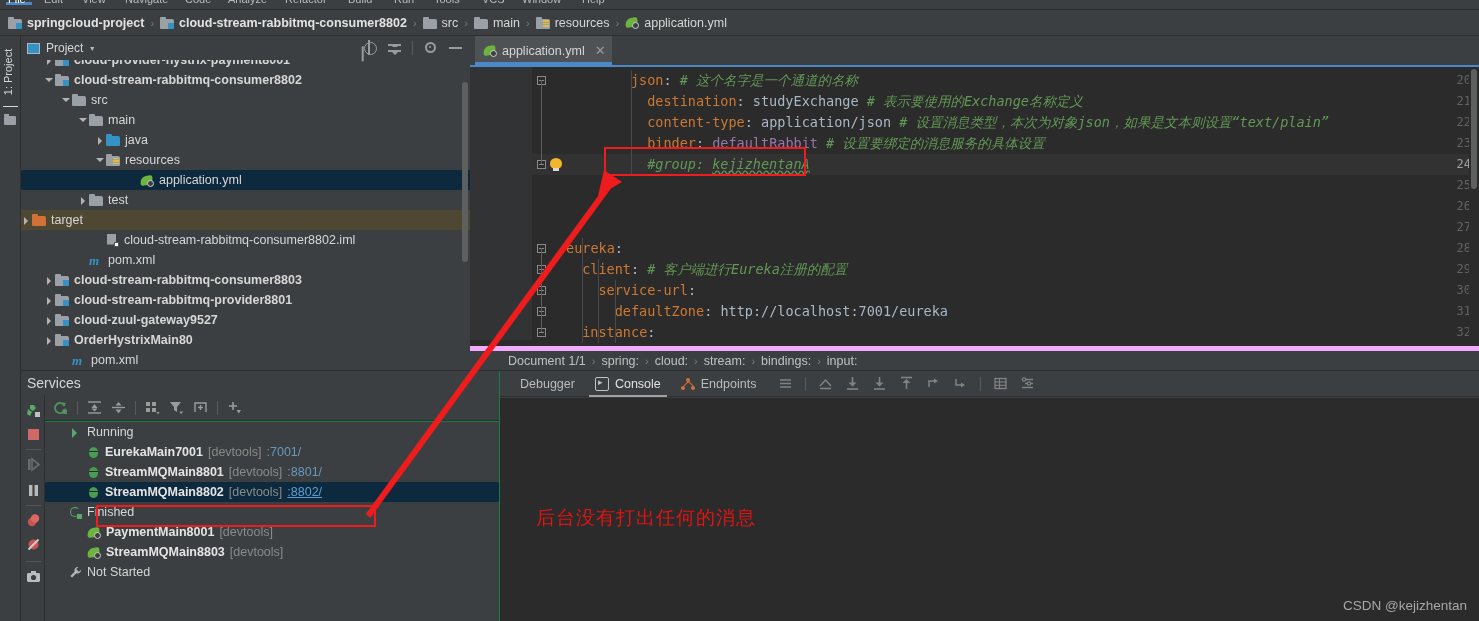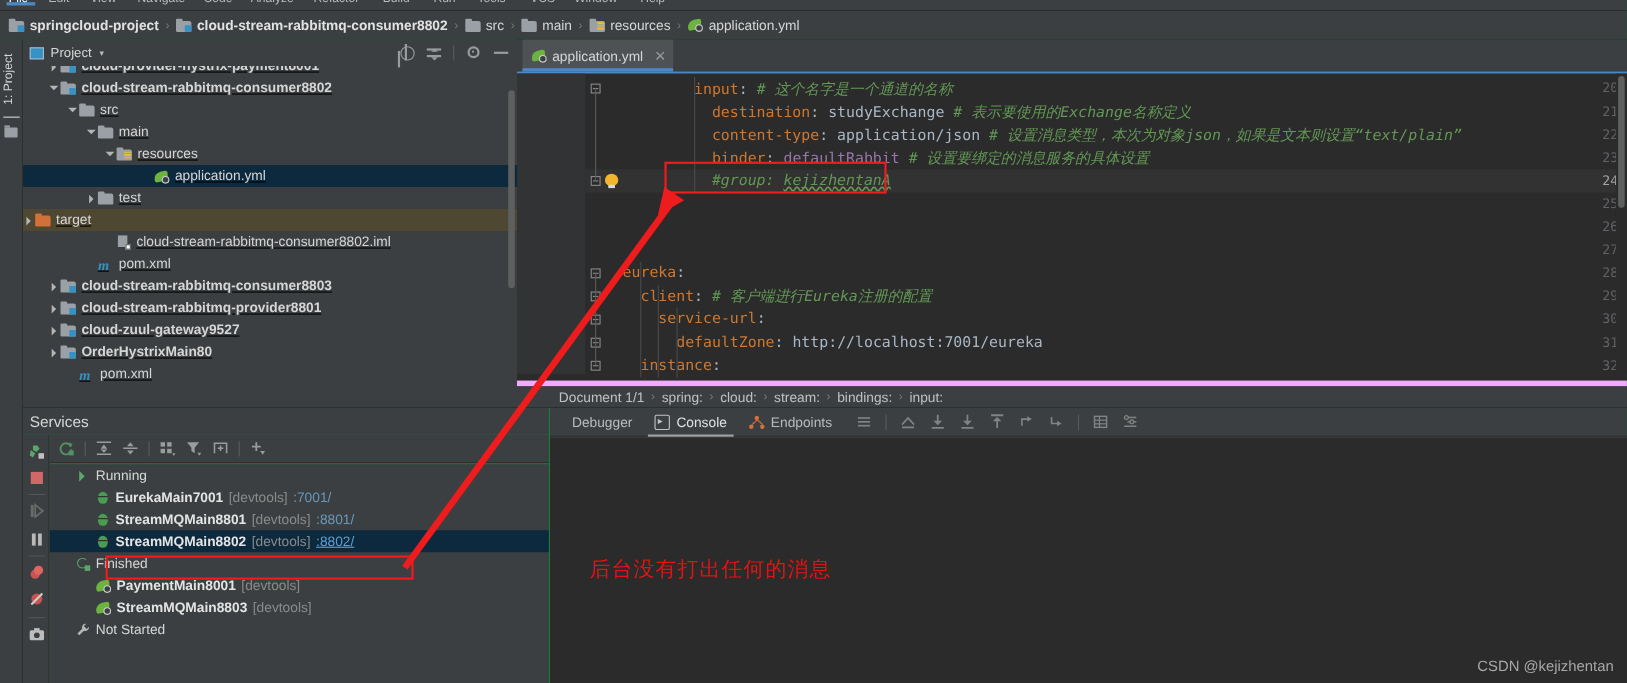--- a/index.html
+++ b/index.html
@@ -105,21 +105,21 @@
   }
   .tbtn.collapse .a,.tbtn.collapse .b{ position:absolute; left:1px; width:13px; height:1.5px; background:#b5b5b5; }
   .tbtn.collapse .a{ top:4px; } .tbtn.collapse .b{ top:10px; }
   .tbtn.collapse .a:before{ content:""; position:absolute; left:4px; top:-3.5px; border:3px solid transparent; border-bottom-color:#b5b5b5; }
   .tbtn.collapse .b:before{ content:""; position:absolute; left:4px; top:1.5px; border:3px solid transparent; border-top-color:#b5b5b5; }
   .tbtn.gear .g{ position:absolute; left:2px; top:2px; width:11px; height:11px; border:2.4px solid #b5b5b5; border-radius:50%; }
   .tbtn.gear .g:after{ content:""; position:absolute; left:2.2px; top:2.2px; width:2px; height:2px; background:#b5b5b5; border-radius:50%; }
   .tbtn.hide .h{ position:absolute; left:1px; top:7px; width:13px; height:1.6px; background:#b5b5b5; }
   .vsep{ width:1px; height:14px; background:#5a5a5a; }
 
-  .tree{ position:relative; height:311px; overflow:hidden;text-decoration:underline; }
+  .tree{ position:relative; height:311px; overflow:hidden; }
   .row{
     position:relative; height:20px; display:flex; align-items:center; white-space:nowrap;
     font-size:12.5px; color:#d6d6d6;
   }
   .row.sel{ background:#0d293e; }
   .row.hl{ background:#4e4833; }
   .row .arrow{ width:11px; height:11px; position:relative; flex:0 0 auto; }
   .row .arrow.r:after{
     content:""; position:absolute; left:3px; top:2px; border:4px solid transparent; border-left-color:#b4b4b4;
   }
@@ -391,20 +391,28 @@
         </div>
         <div class="row" style="padding-left: 57px;">
           <span class="arrow d"></span>
           <span class="ic ic-fold">
             <span class="tab"></span>
             <span class="body"></span>
           </span>
           <span class="name">main</span>
         </div>
         <div class="row" style="padding-left: 74px;">
+          <span class="arrow r"></span>
+          <span class="ic ic-fold blue">
+            <span class="tab"></span>
+            <span class="body"></span>
+          </span>
+          <span class="name">java</span>
+        </div>
+        <div class="row" style="padding-left: 74px;">
           <span class="arrow d"></span>
           <span class="ic ic-fold res">
             <span class="tab"></span>
             <span class="body"></span>
             <span class="l1"></span>
             <span class="l2"></span>
             <span class="l3"></span>
           </span>
           <span class="name">resources</span>
         </div>
@@ -501,21 +509,21 @@
         <span class="x">✕</span>
         <span class="underline"></span>
       </div>
     </div>
     <div class="ed-top-line"></div>
 
     <div class="code" id="code-area">
       <div class="gutter"></div>
     <div class="lnum" style="top: 6px;">20</div>
         <div class="foldmark" style="top: 9px;"></div>
-        <div class="cl" style="top: 5px; left: 160.96px;"><span class="k">input</span><span class="v">:</span><span class="v"> </span><span class="cm"># 这个名字是一个通道的名称</span></div>
+        <div class="cl" style="top: 5px; left: 160.96px;"><span class="k">json</span><span class="v">:</span><span class="v"> </span><span class="cm"># 这个名字是一个通道的名称</span></div>
         <div class="lnum" style="top: 27px;">21</div>
         <div class="cl" style="top: 26px; left: 177.2px;"><span class="k">destination</span><span class="v">: </span><span class="v">studyExchange</span><span class="v"> </span><span class="cm"># 表示要使用的Exchange名称定义</span></div>
         <div class="lnum" style="top: 48px;">22</div>
         <div class="cl" style="top: 47px; left: 177.2px;"><span class="k">content-type</span><span class="v">: </span><span class="v">application/json</span><span class="v"> </span><span class="cm"># 设置消息类型，本次为对象json，如果是文本则设置“text/plain”</span></div>
         <div class="lnum" style="top: 69px;">23</div>
         <div class="cl" style="top: 68px; left: 177.2px;"><span class="k">binder</span><span class="v">: </span><span class="kb">defaultRabbit</span><span class="v"> </span><span class="cm"># 设置要绑定的消息服务的具体设置</span></div>
         <div class="cur-line" style="top: 87px;"></div>
         <div class="lnum cur" style="top: 90px;">24</div>
         <div class="foldmark" style="top: 93px;"></div>
         <div class="bulb" style="top: 91px;">

